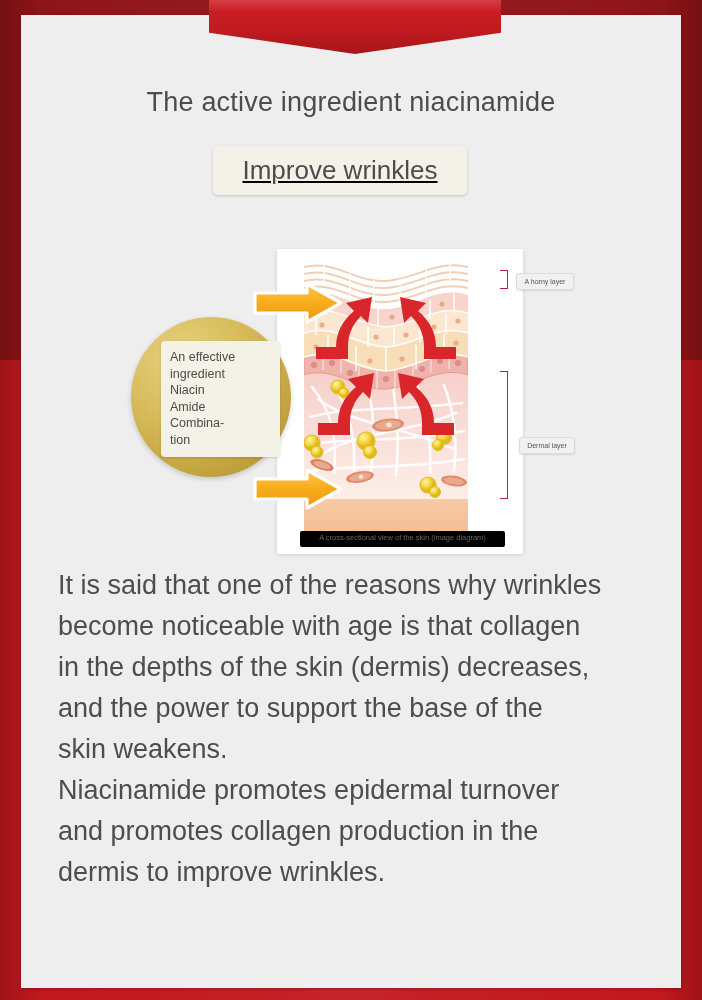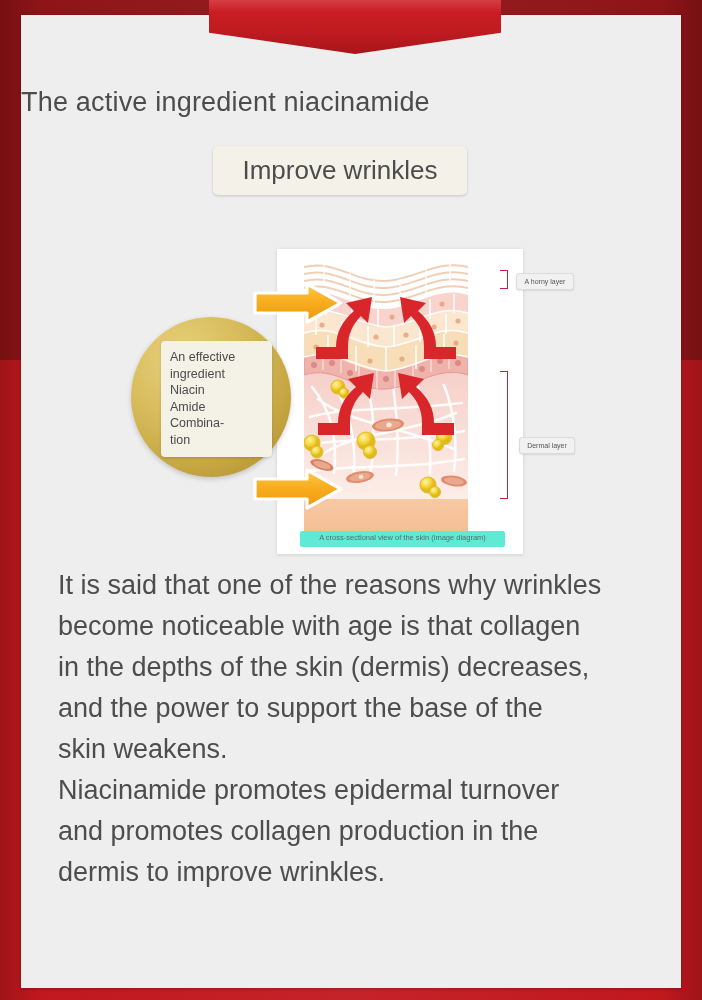--- a/index.html
+++ b/index.html
@@ -64,21 +64,21 @@
     position: relative;
     width: 100%;
     height: 100%;
   }
 
   
   .title {
     position: absolute;
     left: 0; right: 0;
     top: 72px;
-    text-align: left;
+    text-align: center;
     font-size: 27px;
     color: #4c4c4c;
     letter-spacing: .2px;
   }
 
   
   .gold-sub {
     position: absolute;
     left: 0; right: 0;
     top: 135px;
@@ -95,20 +95,21 @@
     top: 131px;
     width: 254px;
     height: 49px;
     background: #f4f1e8;
     border-radius: 5px;
     box-shadow: 0 1px 3px rgba(0,0,0,.18);
     display: flex;
     align-items: center;
     justify-content: center;
     z-index: 4;
+    text-decoration: underline;
   }
   .chip span {
     font-size: 26px;
     color: #4c4c4c;
   }
 
   
   .diagram-card {
     position: absolute;
     left: 256px;
@@ -157,21 +158,21 @@
 
   .caption {
     position: absolute;
     left: 279px;
     top: 516px;
     width: 201px;
     font-size: 7.5px;
     color: #666;
     text-align: center;
     line-height: 1.45;
-    background: #5eead4;
+    background: #000000;
     padding: 2px 2px 3px;
     border-radius: 2px;
     z-index: 5;
   }
 
   
   .oarrow {
     position: absolute;
     z-index: 5;
   }
@@ -191,21 +192,21 @@
     z-index: 7;
   }
   .gold-note {
     position: absolute;
     left: 161px;
     top: 341px;
     width: 98px;
     background: #f4f1e6;
     border-radius: 4px;
     box-shadow: 0 1px 3px rgba(0,0,0,.15);
-    padding: 8px 4px 9px 9px;
+    padding: 8px 12px 9px 9px;
     font-size: 12.5px;
     line-height: 1.32;
     color: #4b4b4b;
     z-index: 8;
     white-space: pre-line;
   }
 
   
   .body-copy {
     position: absolute;

